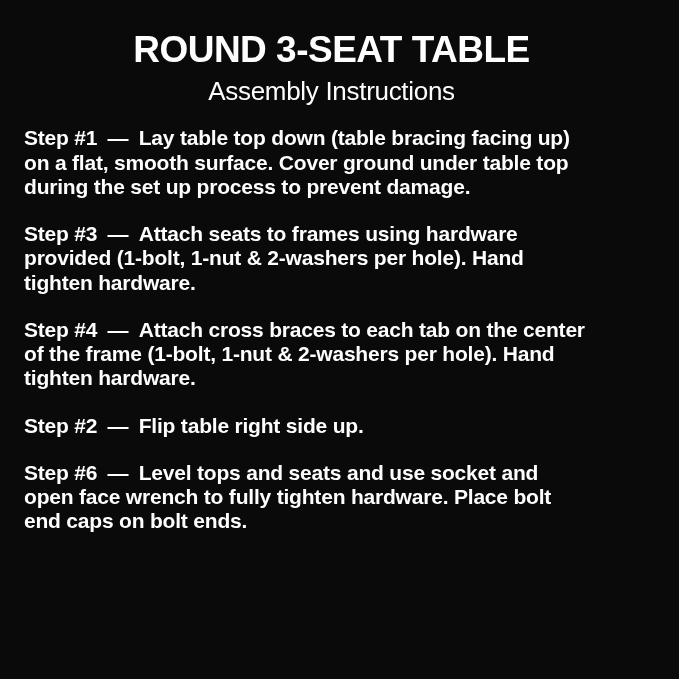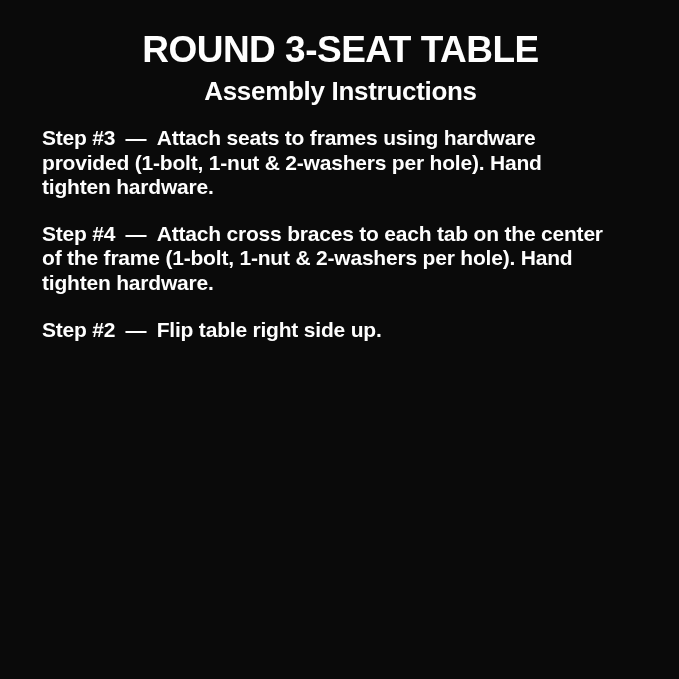--- a/index.html
+++ b/index.html
@@ -12,36 +12,36 @@
     overflow: hidden;
     background: #0a0a0a;
     color: #fefefe;
     font-family: "Liberation Sans", sans-serif;
     -webkit-font-smoothing: antialiased;
   }
   .card {
     box-sizing: border-box;
     width: 679px;
     height: 573px;
-    padding: 30px 40px 0 42px;
+    padding: 30px 40px 0 24px;
   }
   .title {
     margin: 0;
     text-align: center;
     font-size: 37px;
     font-weight: 700;
     line-height: 1.1;
     letter-spacing: -0.5px;
     white-space: nowrap;
   }
   .subtitle {
     margin: 6px 0 0 0;
     text-align: center;
     font-size: 26px;
-    font-weight: 700;
+    font-weight: 400;
     line-height: 1.1;
     letter-spacing: -0.3px;
   }
   .steps {
     margin-top: 21px;
   }
   .step {
     margin: 0 0 23px 0;
     font-size: 21px;
     font-weight: 700;
@@ -51,21 +51,27 @@
   }
 </style>
 </head>
 <body style="background: rgb(10, 10, 10); color: rgb(254, 254, 254);">
 
 <div class="card">
   <h1 class="title">ROUND 3-SEAT TABLE</h1>
   <h2 class="subtitle">Assembly Instructions</h2>
 
   <div class="steps">
+    <p class="step">Step #1 — Lay table top down (table bracing facing up)
+on a flat, smooth surface. Cover ground under table top
+during the set up process to prevent damage.</p>
     <p class="step">Step #3 — Attach seats to frames using hardware
 provided (1-bolt, 1-nut &amp; 2-washers per hole). Hand
 tighten hardware.</p>
     <p class="step">Step #4 — Attach cross braces to each tab on the center
 of the frame (1-bolt, 1-nut &amp; 2-washers per hole). Hand
 tighten hardware.</p>
     <p class="step">Step #2 — Flip table right side up.</p>
+    <p class="step">Step #6 — Level tops and seats and use socket and
+open face wrench to fully tighten hardware. Place bolt
+end caps on bolt ends.</p>
   </div>
 </div>
 
 </body></html>

